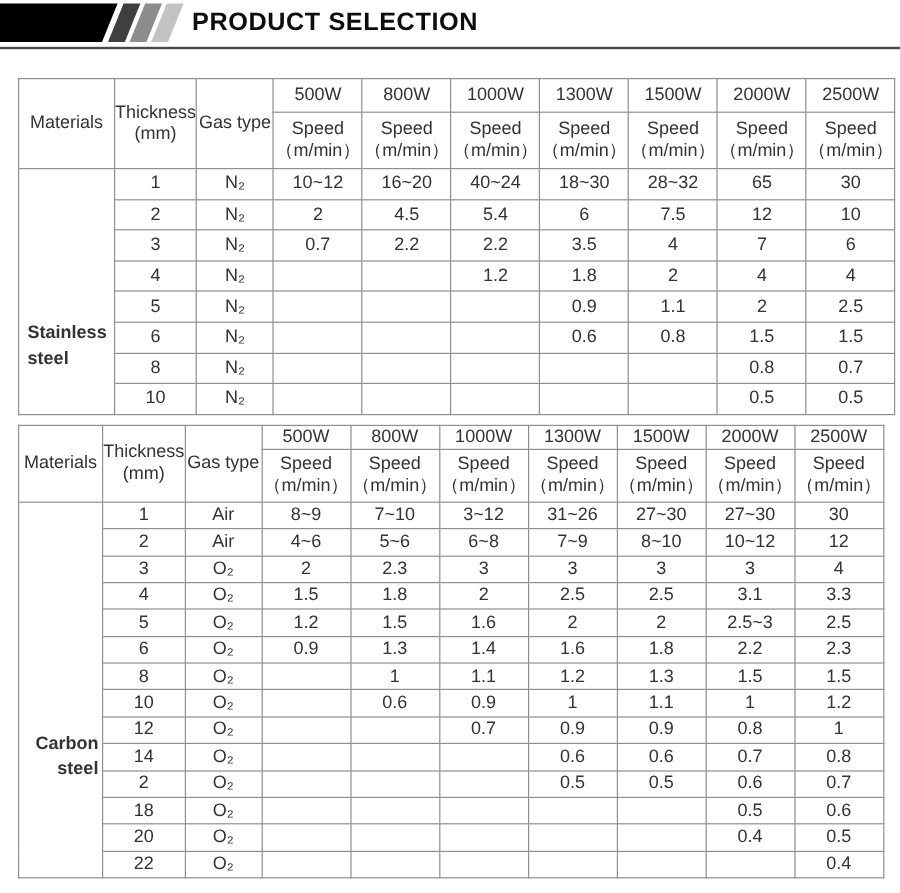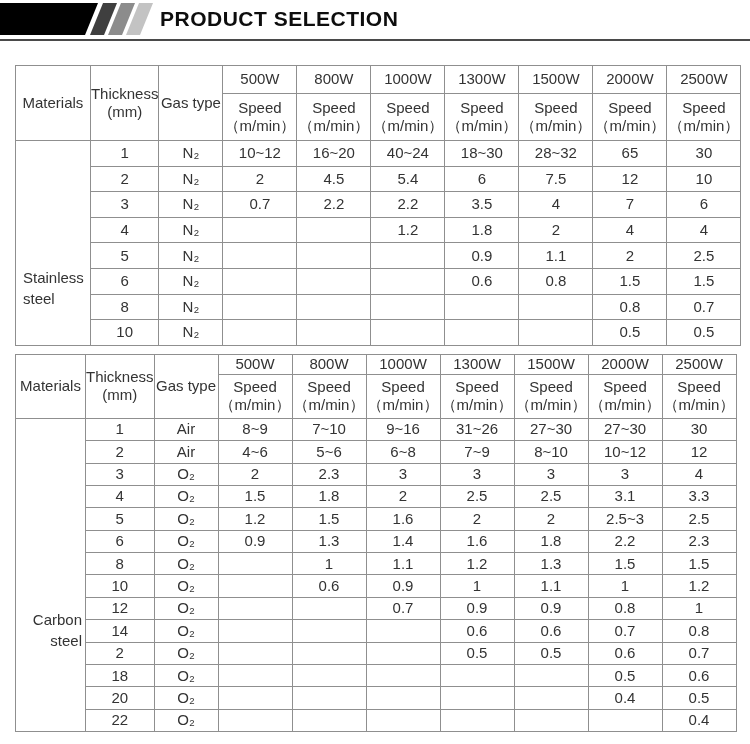--- a/index.html
+++ b/index.html
@@ -26,21 +26,21 @@
     font-size: 15px; font-weight: normal; color: #333;
     line-height: 1.22; padding: 0; overflow: hidden; white-space: nowrap;
   }
   .t1 { margin-bottom: 8px; }
   .t1 .row-power th { height: 28px; }
   .t1 .row-speed th { height: 47px; }
   .t2 .row-power th { height: 20px; }
   .t2 .row-speed th { height: 44px; }
   .t1 tbody td { height: 25.6px; }
   .t2 tbody td { height: 22.4px; }
-  .material-cell { white-space: normal; line-height: 1.4; }
+  .material-cell { white-space: normal; line-height: 1.4; font-weight: bold; }
   .t1 .material-cell { text-align: left; padding: 90px 6px 0 7px; }
   .t2 .material-cell { text-align: right; padding: 110px 3px 0 3px; }
 </style>
 </head>
 <body>
 
 <div class="banner">
   <svg width="750" height="40" viewBox="0 0 750 40" aria-hidden="true">
     <polygon points="0,3 98,3 85,35 0,35" fill="#000000"></polygon>
     <polygon points="103,3 117,3 104,35 90,35" fill="#3f3f3f"></polygon>
@@ -264,21 +264,21 @@
           </th>
         </tr>
       </thead>
       <tbody>
         <tr>
           <td rowspan="14" class="material-cell">Carbon steel</td>
           <td>1</td>
           <td>Air</td>
           <td>8~9</td>
           <td>7~10</td>
-          <td>9~16</td>
+          <td>3~12</td>
           <td>31~26</td>
           <td>27~30</td>
           <td>27~30</td>
           <td>30</td>
         </tr>
         <tr>
           <td>2</td>
           <td>Air</td>
           <td>4~6</td>
           <td>5~6</td>

